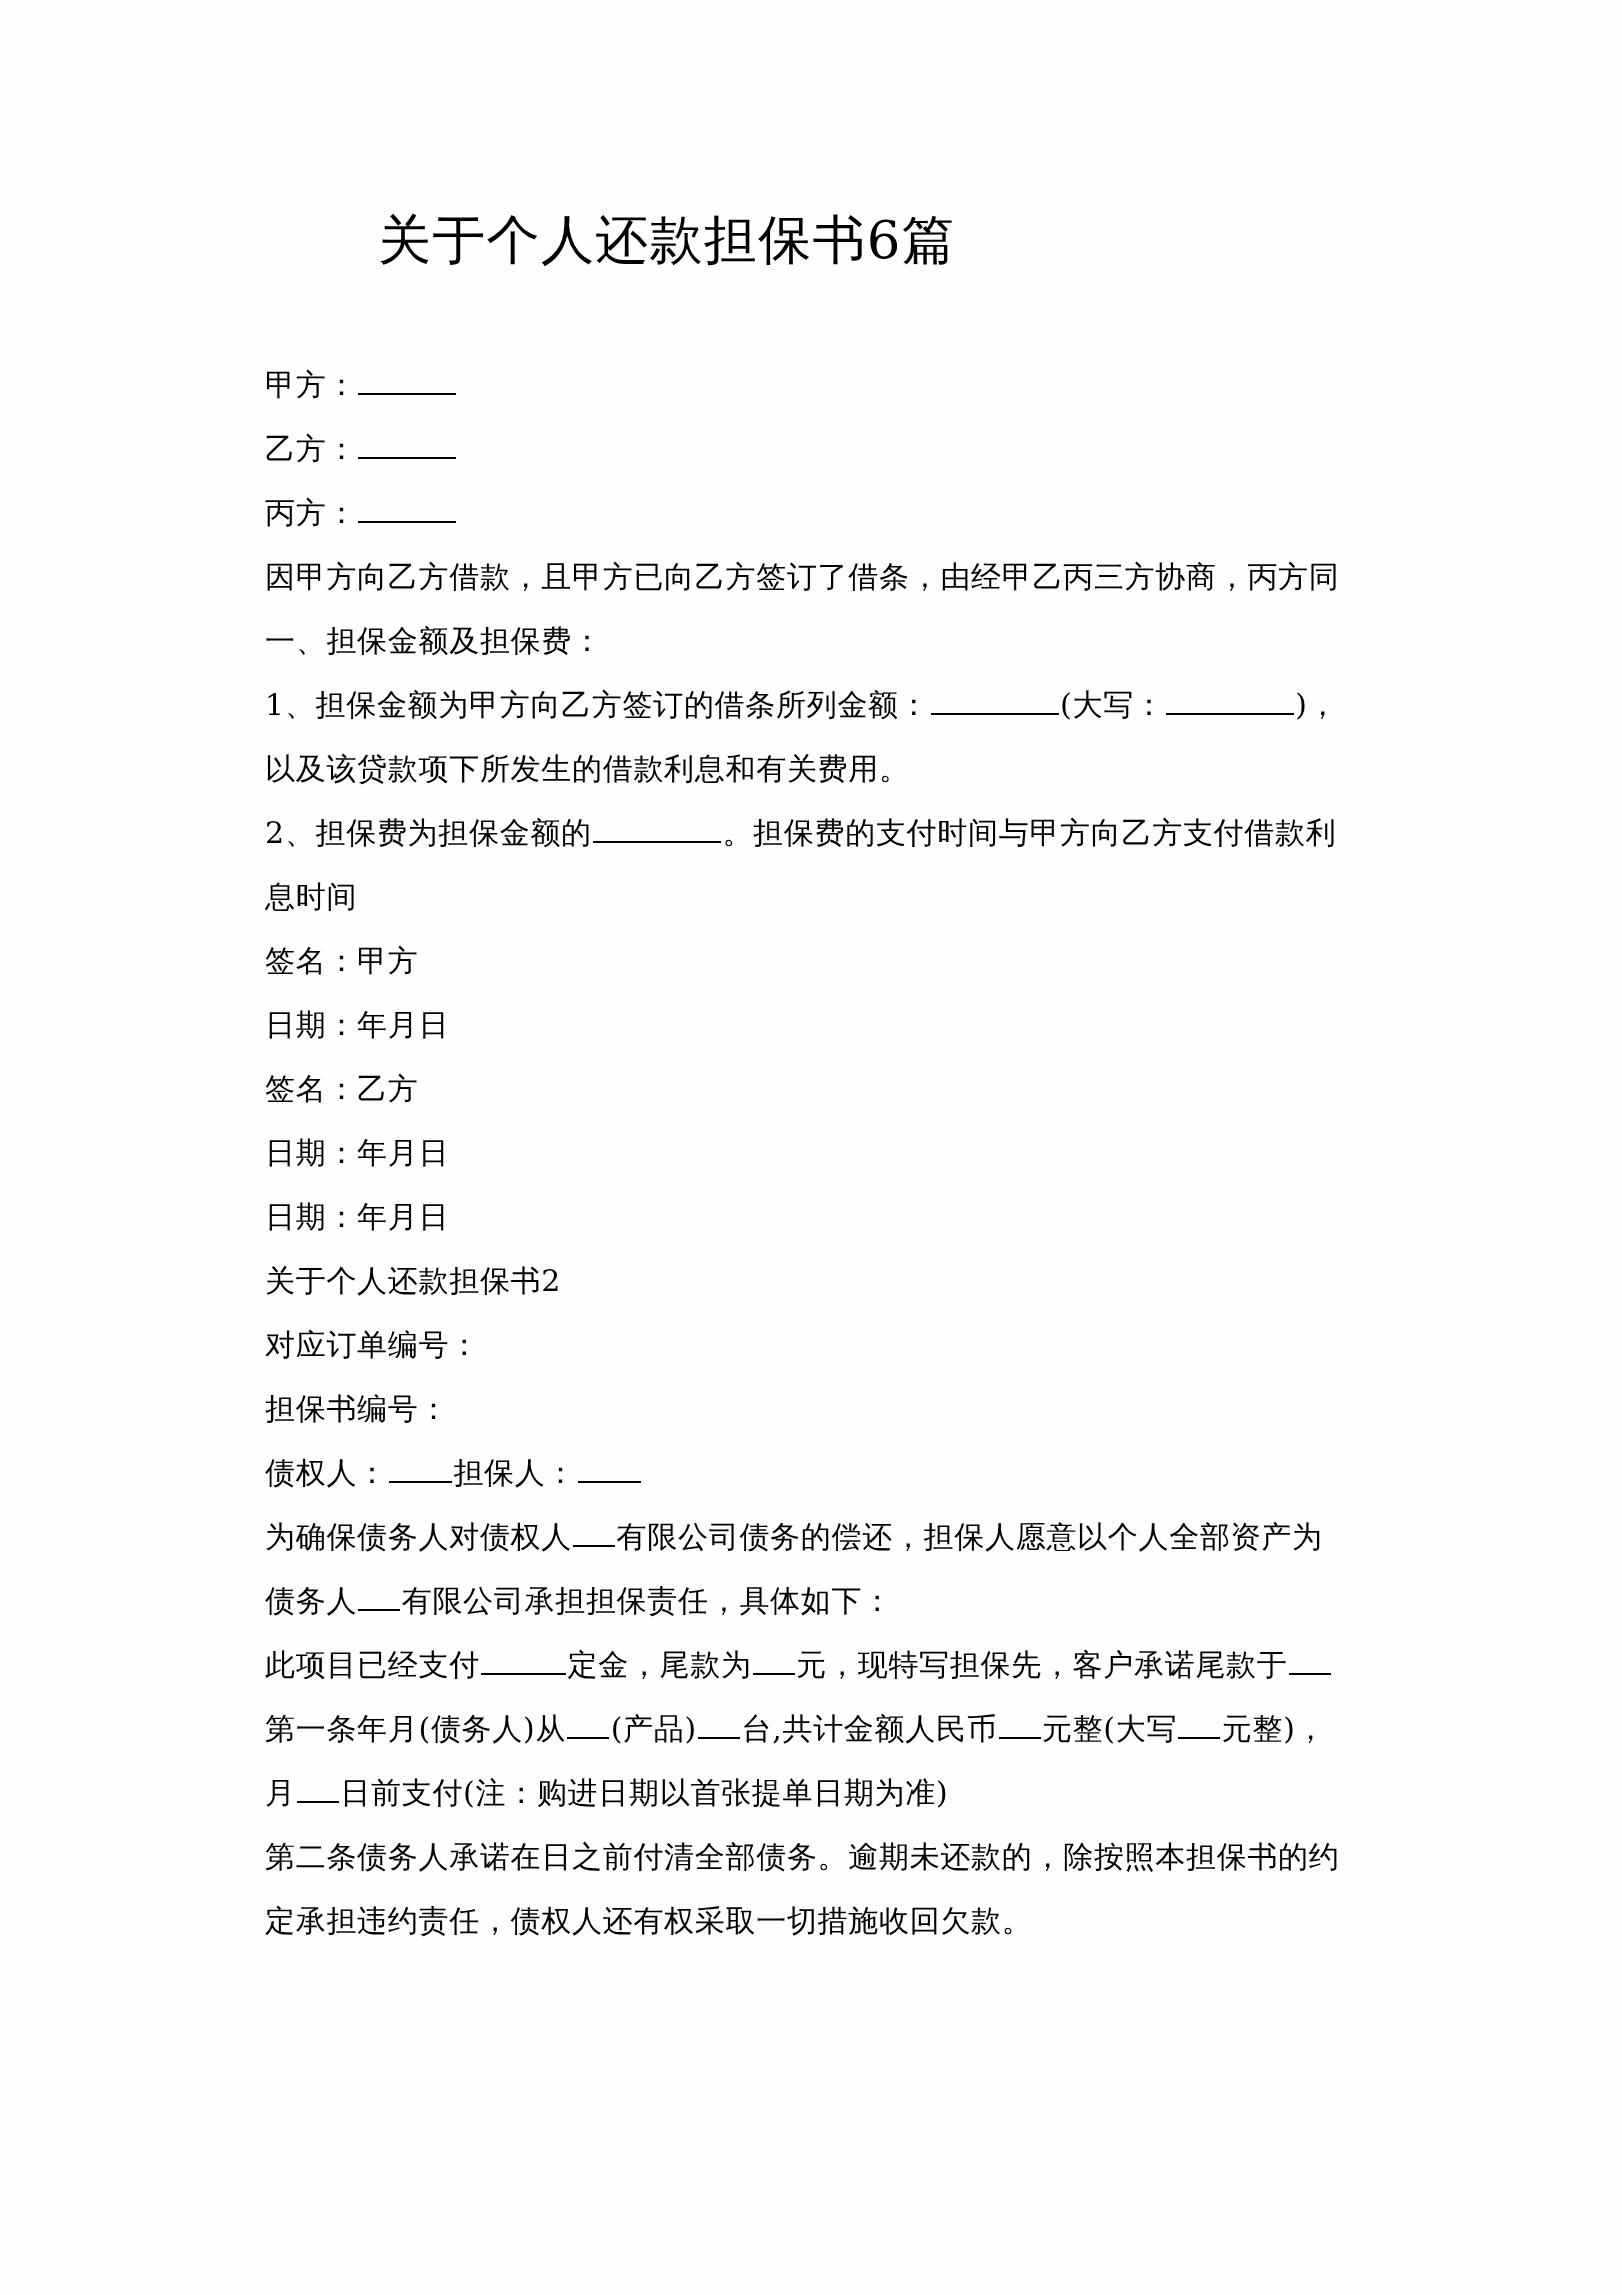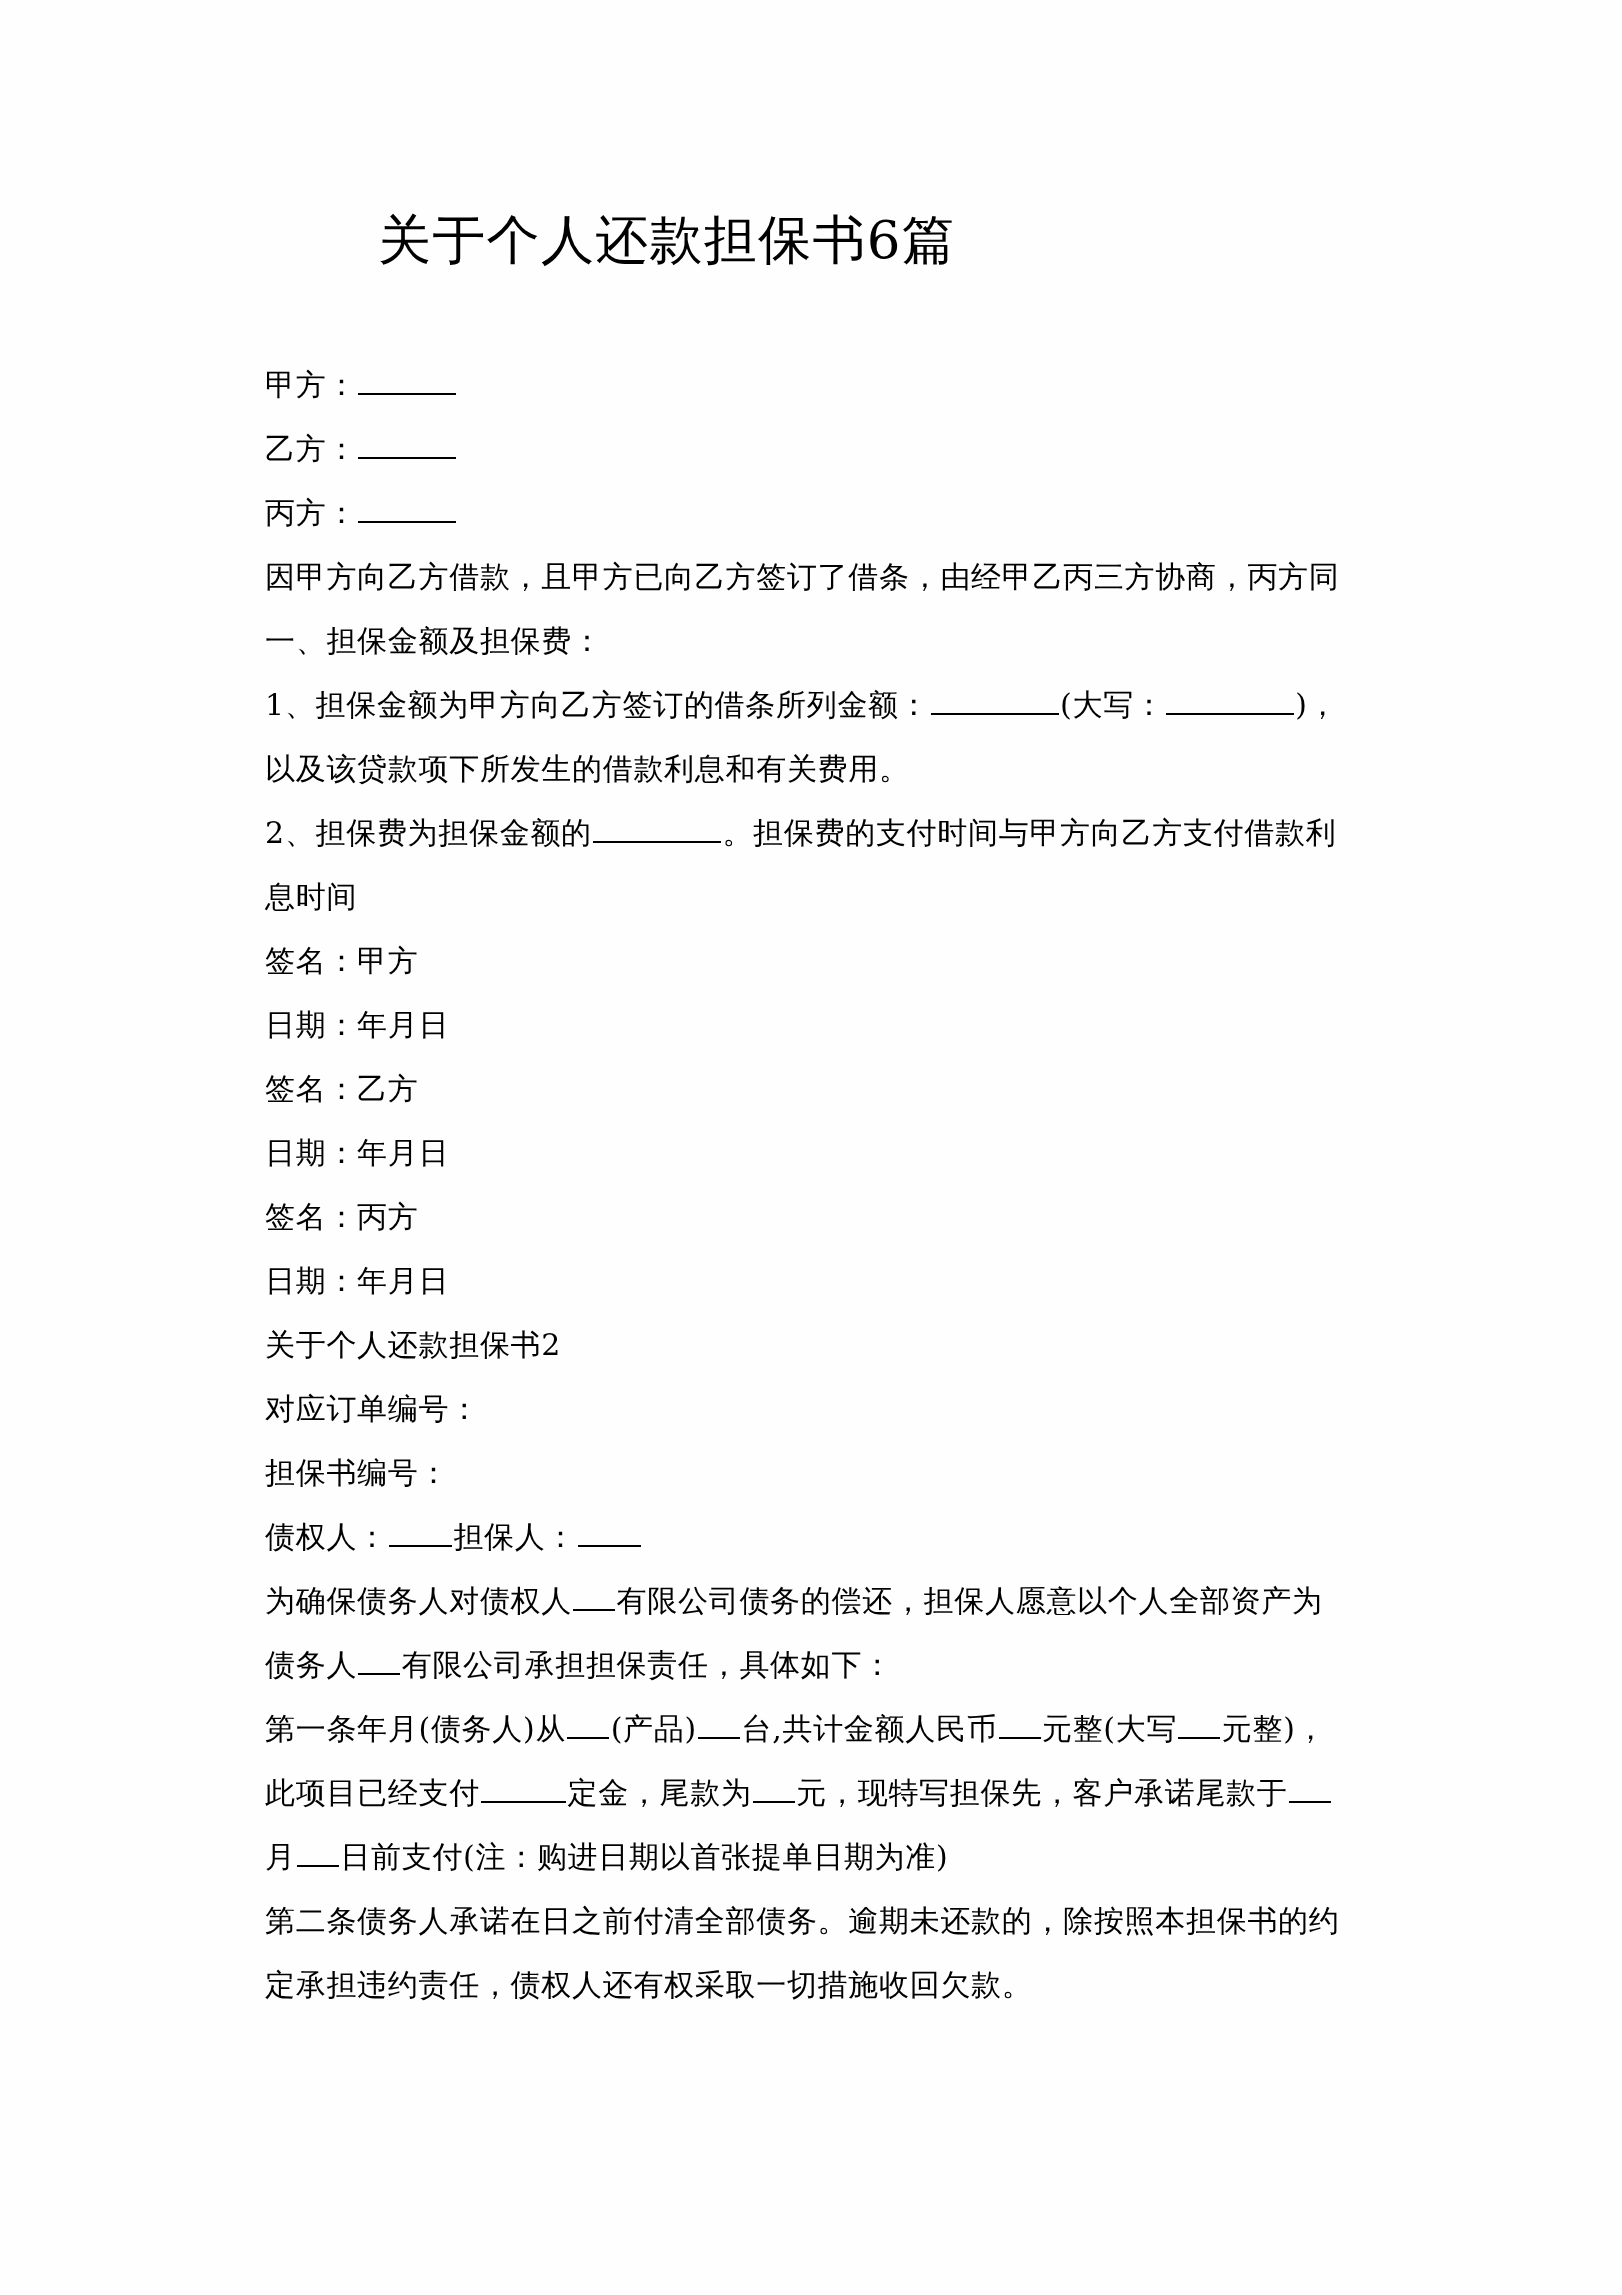--- a/index.html
+++ b/index.html
@@ -91,43 +91,42 @@
 
     <div class="line">
       <span>2、担保费为担保金额的</span><span class="blank b8"></span><span>。担保费的支付时间与甲方向乙方支付借款利</span>
     </div>
     <div class="line">息时间</div>
 
     <div class="line">签名：甲方</div>
     <div class="line">日期：年月日</div>
     <div class="line">签名：乙方</div>
     <div class="line">日期：年月日</div>
-    <div class="line">签名：丙方</div>
     <div class="line">日期：年月日</div>
 
     <div class="line">关于个人还款担保书2</div>
     <div class="line">对应订单编号：</div>
     <div class="line">担保书编号：</div>
 
     <div class="line">
       <span>债权人：</span><span class="blank b3"></span><span>担保人：</span><span class="blank b3"></span>
     </div>
 
     <div class="line">
       <span>为确保债务人对债权人</span><span class="blank b2"></span><span>有限公司债务的偿还，担保人愿意以个人全部资产为</span>
     </div>
     <div class="line">
       <span>债务人</span><span class="blank b2"></span><span>有限公司承担担保责任，具体如下：</span>
     </div>
 
     <div class="line">
-      <span>第一条年月(债务人)从</span><span class="blank b2"></span><span>(产品)</span><span class="blank b2"></span><span>台,共计金额人民币</span><span class="blank b2"></span><span>元整(大写</span><span class="blank b2"></span><span>元整)，</span>
+      <span>此项目已经支付</span><span class="blank b5"></span><span>定金，尾款为</span><span class="blank b2"></span><span>元，现特写担保先，客户承诺尾款于</span><span class="blank b2"></span>
     </div>
     <div class="line">
-      <span>此项目已经支付</span><span class="blank b5"></span><span>定金，尾款为</span><span class="blank b2"></span><span>元，现特写担保先，客户承诺尾款于</span><span class="blank b2"></span>
+      <span>第一条年月(债务人)从</span><span class="blank b2"></span><span>(产品)</span><span class="blank b2"></span><span>台,共计金额人民币</span><span class="blank b2"></span><span>元整(大写</span><span class="blank b2"></span><span>元整)，</span>
     </div>
     <div class="line">
       <span>月</span><span class="blank b2"></span><span>日前支付(注：购进日期以首张提单日期为准)</span>
     </div>
 
     <div class="line">第二条债务人承诺在日之前付清全部债务。逾期未还款的，除按照本担保书的约</div>
     <div class="line">定承担违约责任，债权人还有权采取一切措施收回欠款。</div>
 
   </div>
 </div>

